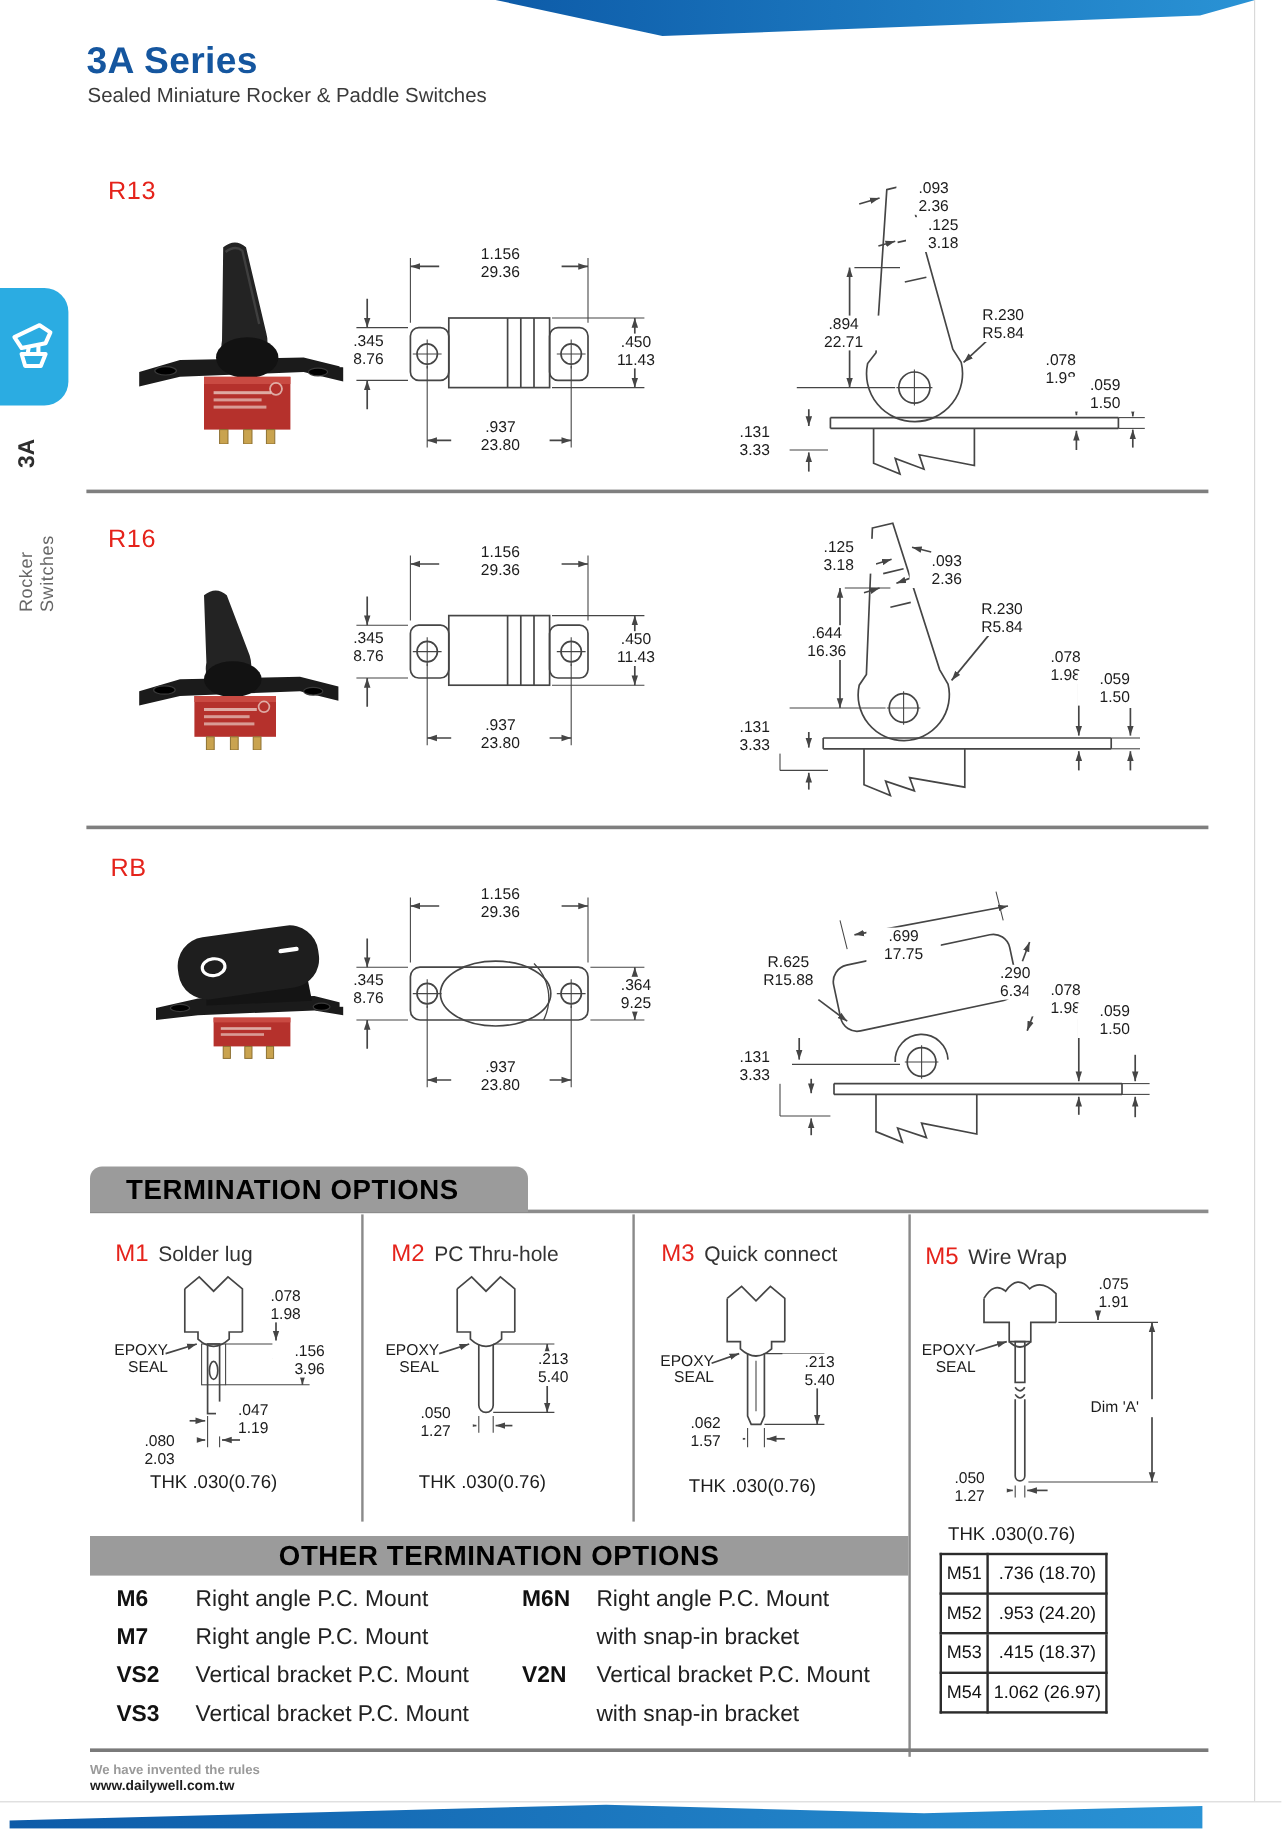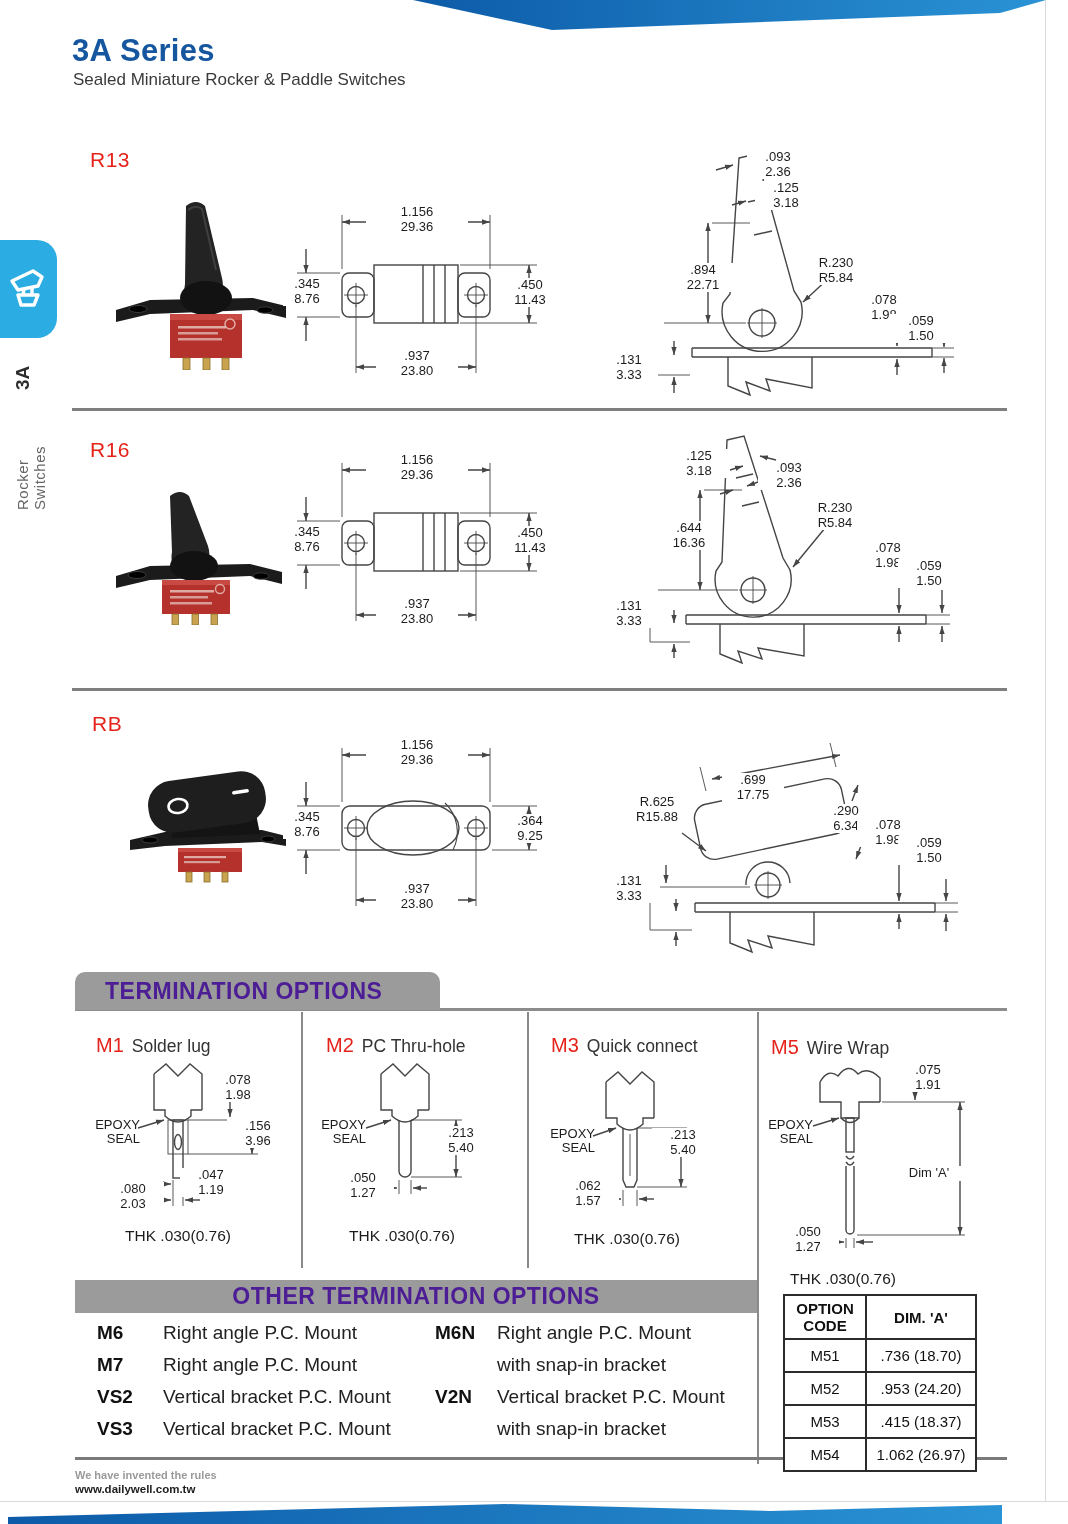--- a/index.html
+++ b/index.html
@@ -9,21 +9,21 @@
   
   .dim{position:absolute;background:#fff;font-size:13px;line-height:14.5px;
        text-align:center;white-space:nowrap;z-index:4;padding:0 1px;color:#1c1c1c}
   .dim span{display:block}
   .ep{position:absolute;font-size:13px;line-height:14px;color:#1c1c1c;
       text-align:right;width:52px;z-index:4}
   .thk{position:absolute;font-size:15.5px;color:#1c1c1c;text-align:center;z-index:4}
   .seclabel{position:absolute;color:#E5231B;font-size:21px;letter-spacing:.5px;z-index:4}
   .vline{position:absolute;width:2px;background:#8a8a8a;z-index:2}
   .hline{position:absolute;background:#7f7f7f;z-index:2}
-  .grayband{position:absolute;background:#9B9B9B;color:#4c1d95;font-weight:bold;z-index:3}
+  .grayband{position:absolute;background:#9B9B9B;color:#000000;font-weight:bold;z-index:3}
   .ocode{color:#E5231B;font-size:20px;font-weight:normal;margin-right:8px}
   .oname{color:#333;font-size:17.5px}
   .opt-head{position:absolute;white-space:nowrap;z-index:4}
   .otcode{position:absolute;font-weight:bold;font-size:19px;color:#111;z-index:4}
   .otdesc{position:absolute;font-size:19px;color:#222;z-index:4;white-space:nowrap}
   table.opts{position:absolute;border-collapse:collapse;z-index:4;background:#fff}
   table.opts th,table.opts td{border:2px solid #2b2b2b;font-size:15px;color:#111;
        text-align:center;vertical-align:middle;padding:2px 4px}
   table.opts th{font-weight:bold;line-height:17px}
   #page-title{position:absolute;left:72px;top:33px;font-size:31px;font-weight:bold;
@@ -509,21 +509,21 @@
       <span>1.98</span>
     </div>
   <div class="dim" style="left:147px;top:89px;width:60px">
     <span>.156</span>
       <span>3.96</span>
     </div>
   <div class="dim" style="left:100px;top:138px;width:60px">
     <span>.047</span>
       <span>1.19</span>
     </div>
-  <div class="dim" style="left:22px;top:152px;width:60px">
+  <div class="dim" style="left:22px;top:164px;width:60px">
     <span>.080</span>
       <span>2.03</span>
     </div>
   <div class="thk" style="left:38px;top:197px;width:120px">THK .030(0.76)</div>
 </div>
 
 <div class="draw" style="left:310px;top:1030px;width:210px;height:250px">
   <div class="opt-head" style="left:16px;top:4px">
     <span class="ocode">M2</span><span class="oname">PC Thru-hole</span>
   </div>
@@ -639,24 +639,20 @@
 
 <div class="otcode" style="left:435px;top:1322px">M6N</div>
 <div class="otdesc" style="left:497px;top:1322px">Right angle P.C. Mount</div>
 <div class="otdesc" style="left:497px;top:1354px">with snap-in bracket</div>
 <div class="otcode" style="left:435px;top:1386px">V2N</div>
 <div class="otdesc" style="left:497px;top:1386px">Vertical bracket P.C. Mount</div>
 <div class="otdesc" style="left:497px;top:1418px">with snap-in bracket</div>
 
 <table class="opts" style="left:783px;top:1294px">
   <tbody>
-      <tr>
-    <th style="width:72px;height:38px">OPTION CODE</th>
-    <th style="width:100px">DIM. 'A'</th>
-  </tr>
   <tr>
     <td style="height:27px">M51</td>
     <td>.736 (18.70)</td>
       </tr>
   <tr>
     <td style="height:27px">M52</td>
     <td>.953 (24.20)</td>
       </tr>
   <tr>
     <td style="height:27px">M53</td>

